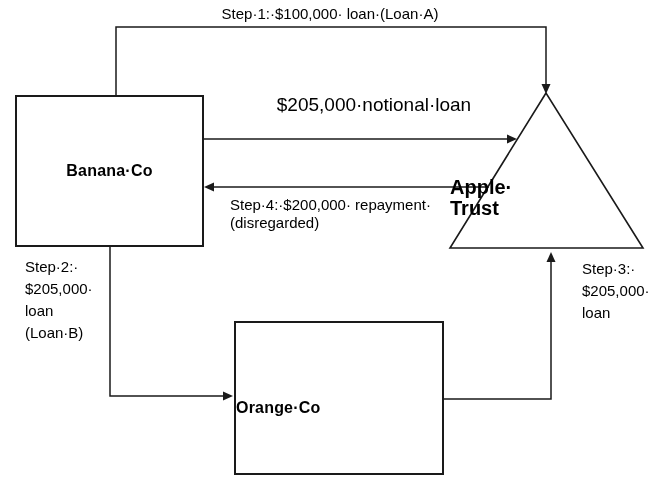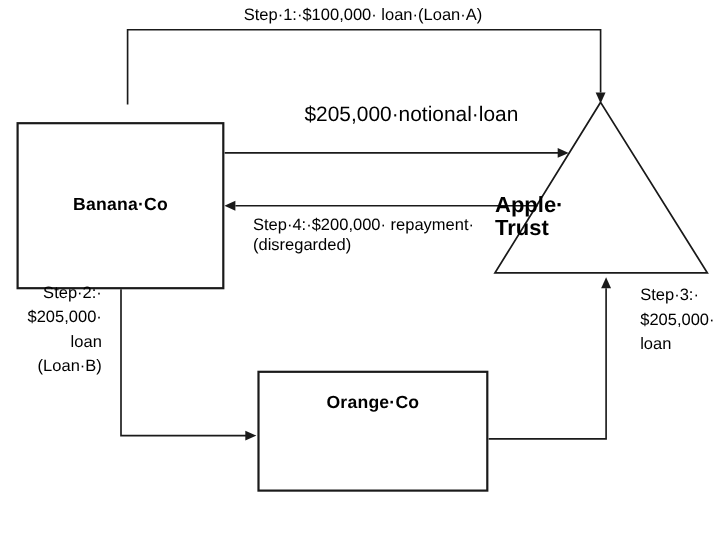--- a/index.html
+++ b/index.html
@@ -20,29 +20,28 @@
     left: 0; top: 0;
   }
   .conn { fill: none; stroke: #1a1a1a; stroke-width: 1.5; }
   .head { fill: #1a1a1a; stroke: none; }
   .node-tri { fill: #ffffff; stroke: #1a1a1a; stroke-width: 1.6; }
 
   .box {
     position: absolute;
     border: 2px solid #1a1a1a;
     background: #ffffff;
-    margin-top: 16px;
   }
   .box-banana {
     left: 15px; top: 95px; width: 189px; height: 152px;
     display: flex; align-items: center; justify-content: center;
   }
   .box-orange {
-    left: 234px; top: 321px; width: 210px; height: 110px;
-    display: flex; flex-direction: column; align-items: center;
+    left: 234px; top: 321px; width: 210px; height: 154px;
+    display: flex; flex-direction: row; align-items: center;
     padding-top: 19px;
   }
   .node-label {
     font-weight: bold;
     font-size: 16px;
     letter-spacing: 0.2px;
   }
   .orange-sub {
     font-size: 15px;
     margin-top: 13px;
@@ -63,21 +62,20 @@
     font-weight: normal;
     font-size: 19px;
   }
   .lbl-step4 {
     left: 230px; top: 196px; width: 240px;
     line-height: 17.5px;
   }
   .lbl-step2 {
     left: 25px; top: 256px;
     line-height: 22px;
-    text-align: right;
   }
   .lbl-step3 {
     left: 582px; top: 258px;
     line-height: 22px;
   }
   .lbl-apple {
     left: 450px; top: 177px; width: 193px;
     text-align: left;
     font-weight: bold;
     font-size: 20px;

